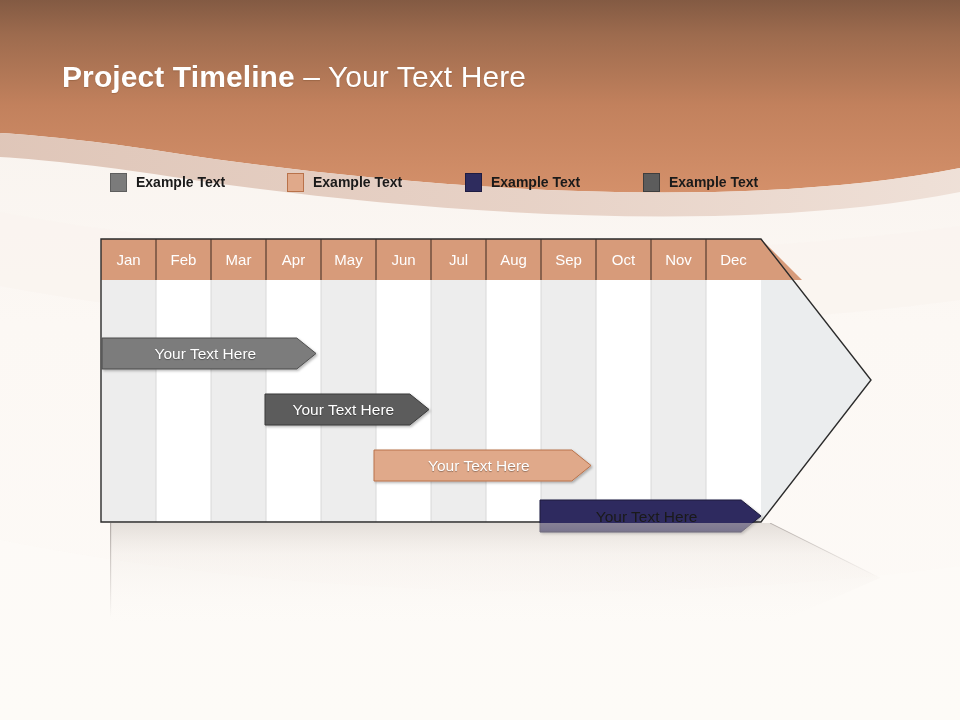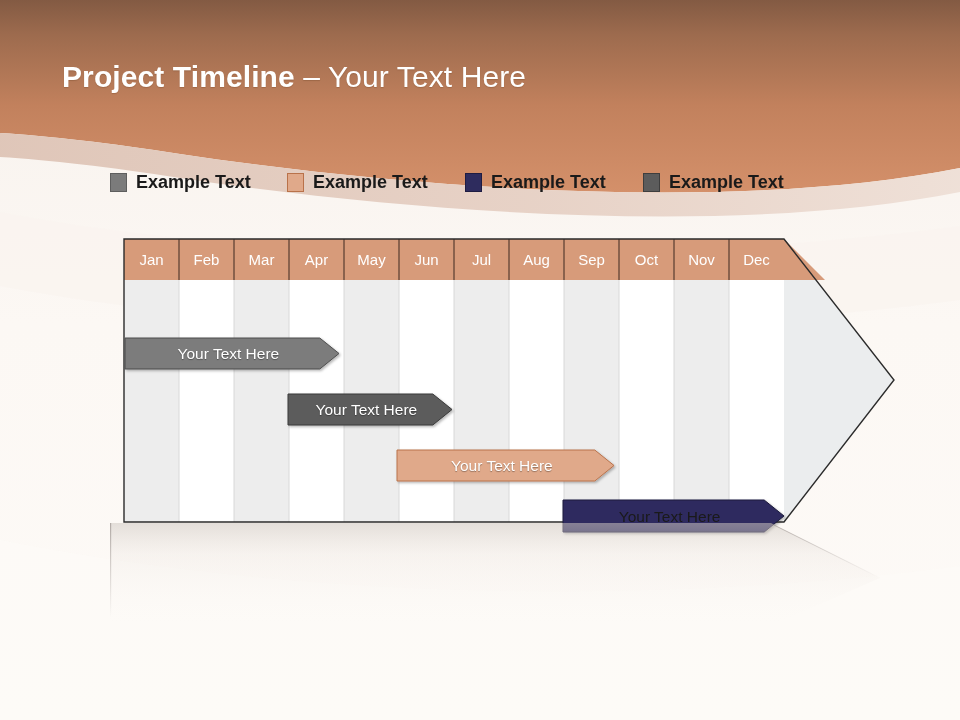--- a/index.html
+++ b/index.html
@@ -65,30 +65,30 @@
     white-space: nowrap;
   }
   .legend-swatch {
     width: 17px;
     height: 19px;
     border: 1px solid #9A8C84;
     flex: 0 0 auto;
   }
   .legend-label {
     margin-left: 9px;
-    font-size: 18px;
+    font-size: 14px;
     font-weight: bold;
     color: #1A1A1A;
     text-align: center;
   }
 
   
   #chart {
     position: absolute;
-    left: 124px;
+    left: 101px;
     top: 239px;
     width: 770px;
     height: 269px;
     padding-left: 44px;
   }
 
   #chart-svg {
     position: absolute;
     top: 0; left: 0;
     width: 770px;

